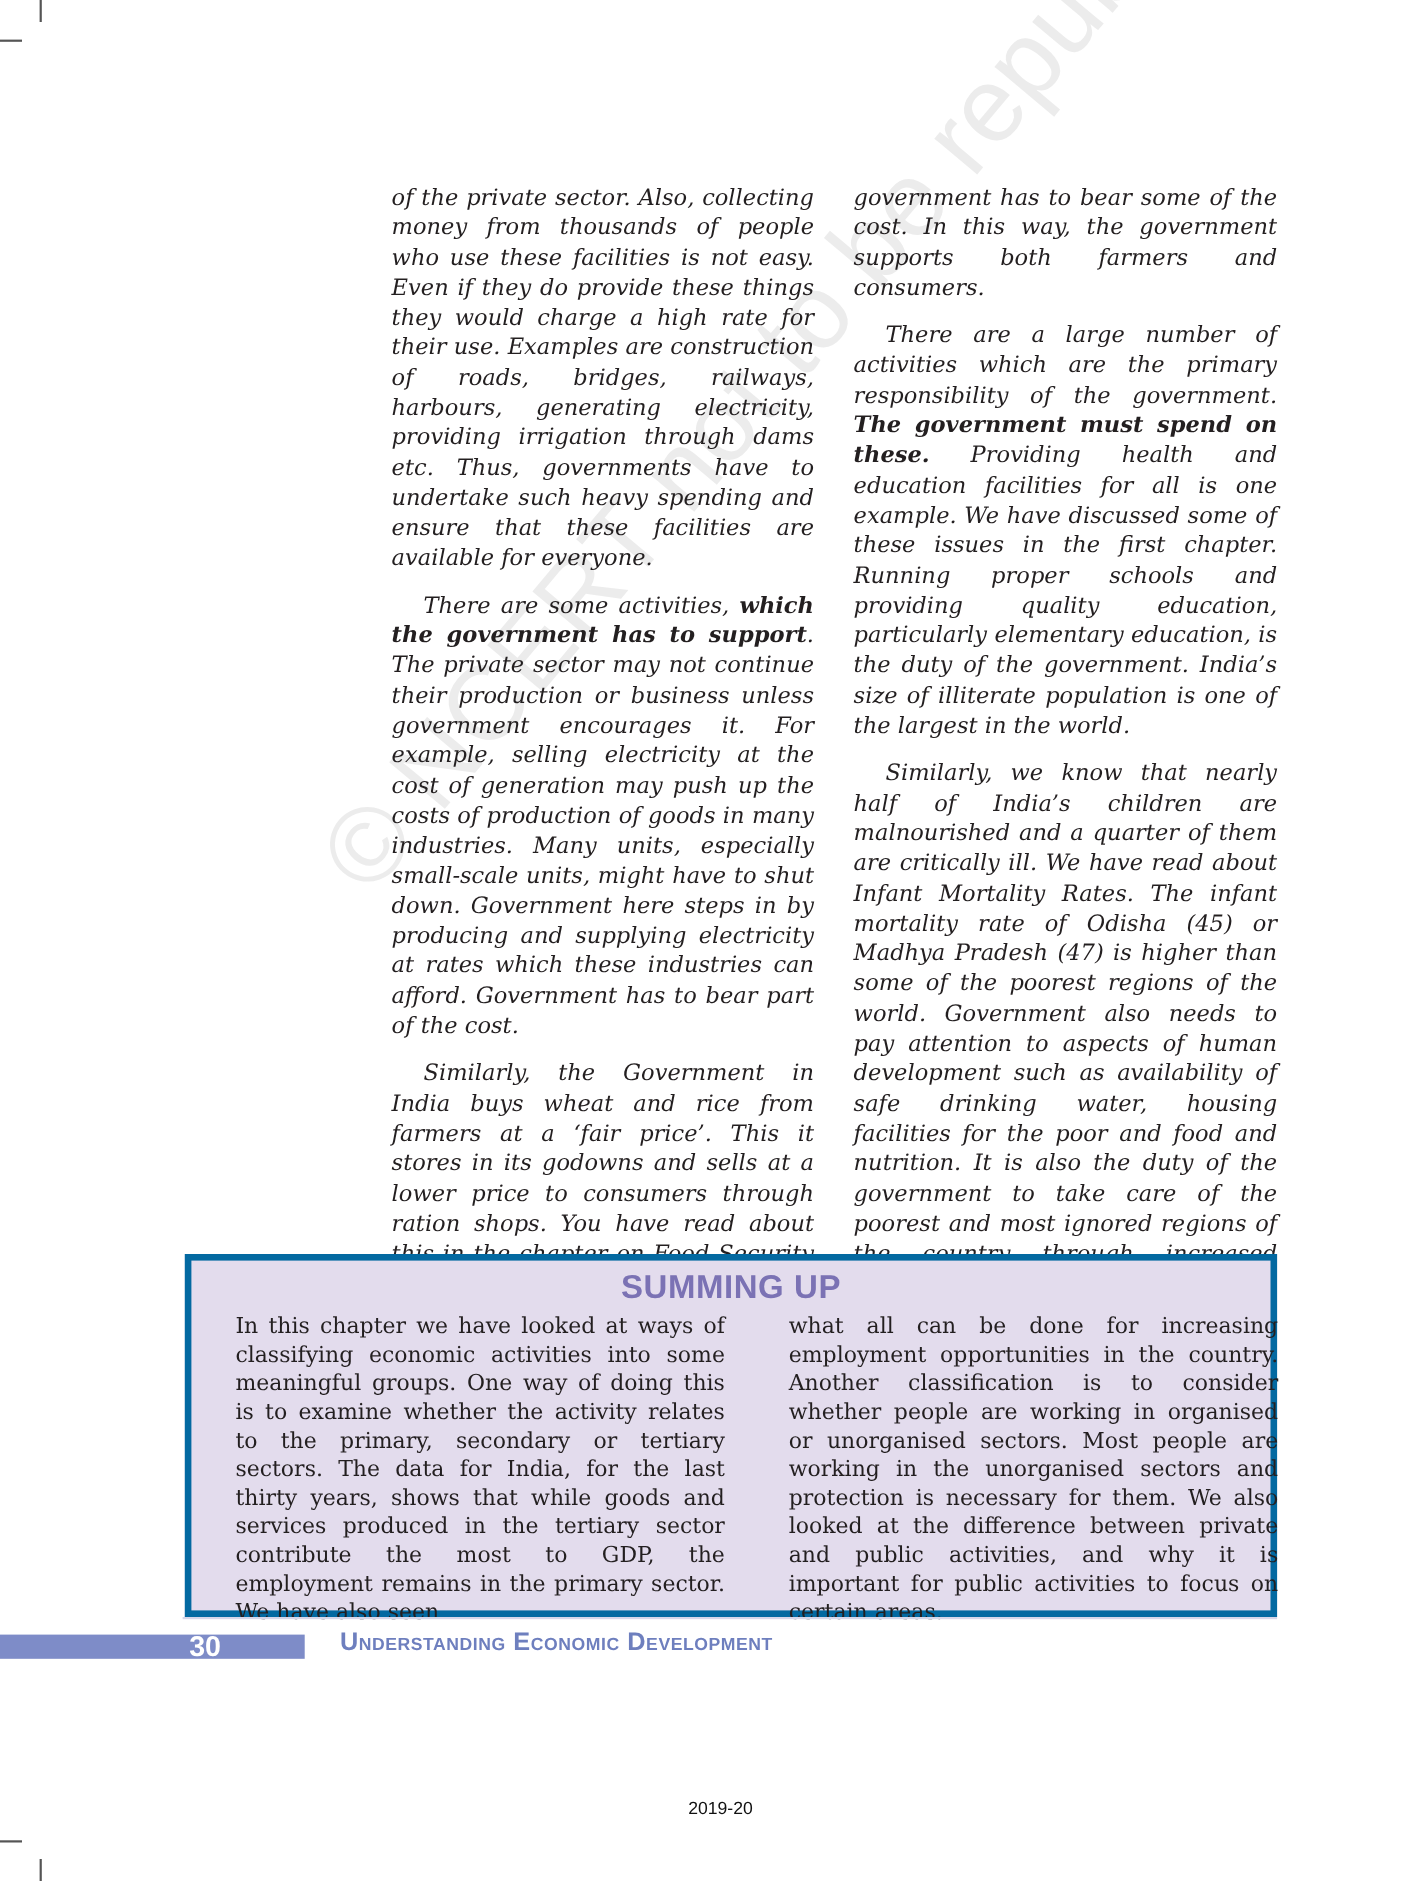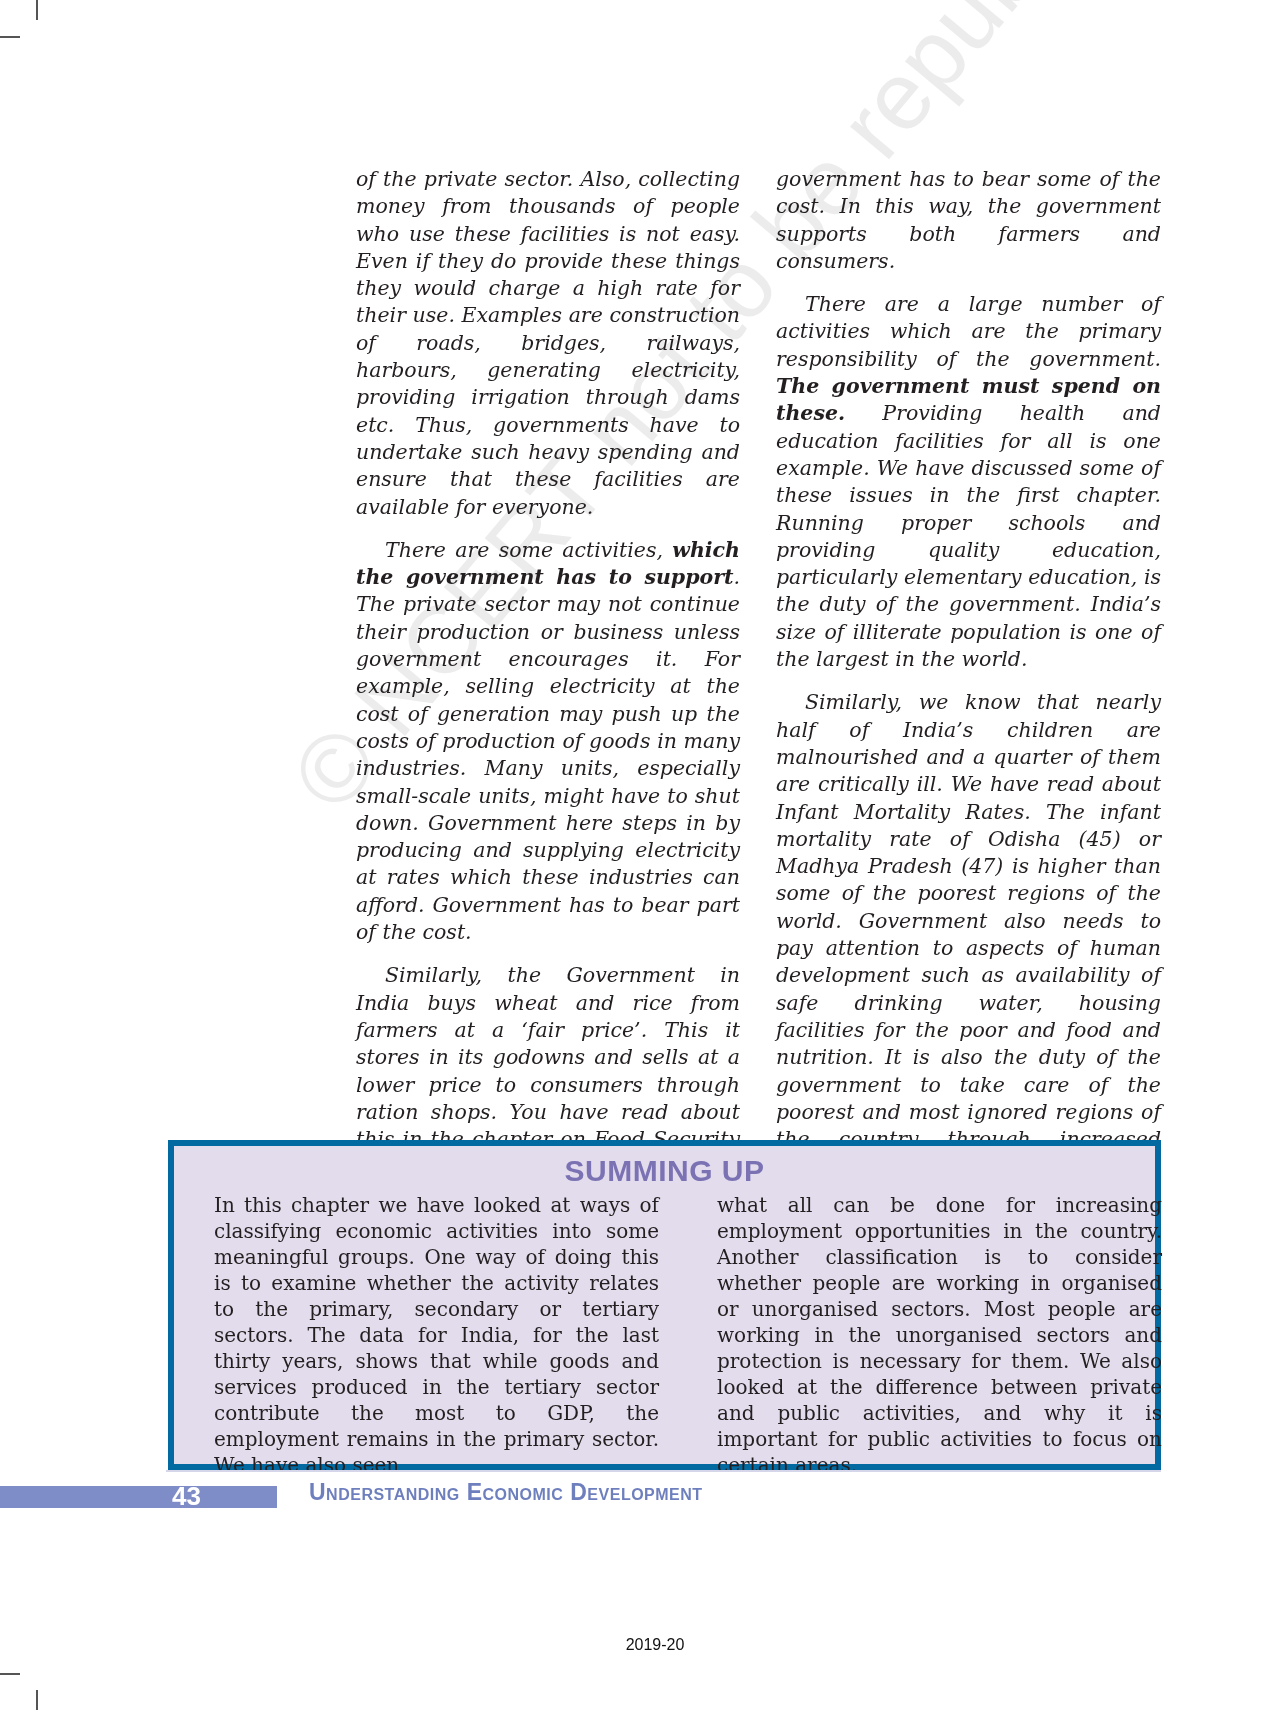--- a/index.html
+++ b/index.html
@@ -56,15 +56,15 @@
   </div>
 
 <div id="summing-box">
   <div id="summing-title">SUMMING UP</div>
   <div id="summing-left" class="scol">In this chapter we have looked at ways of classifying economic activities into some meaningful groups. One way of doing this is to examine whether the activity relates to the primary, secondary or tertiary sectors. The data for India, for the last thirty years, shows that while  goods and services produced in the tertiary sector contribute the most to GDP, the employment remains in the primary sector. We have also seen</div>
   <div id="summing-right" class="scol">what all can be done for increasing employment opportunities in the country. Another classification is to consider whether people are working in organised or unorganised sectors. Most people are working in the unorganised sectors and protection is necessary for them. We also looked at the difference between private and public activities, and why it is important for public activities to focus on certain areas.</div>
 </div>
 
 <div id="footer-bar-line"></div>
 <div id="footer-bar"></div>
-<div id="page-number">43</div>
+<div id="page-number">30</div>
 <div id="running-title">Understanding Economic Development</div>
 <div id="year-stamp">2019-20</div>
 
 </body></html>

